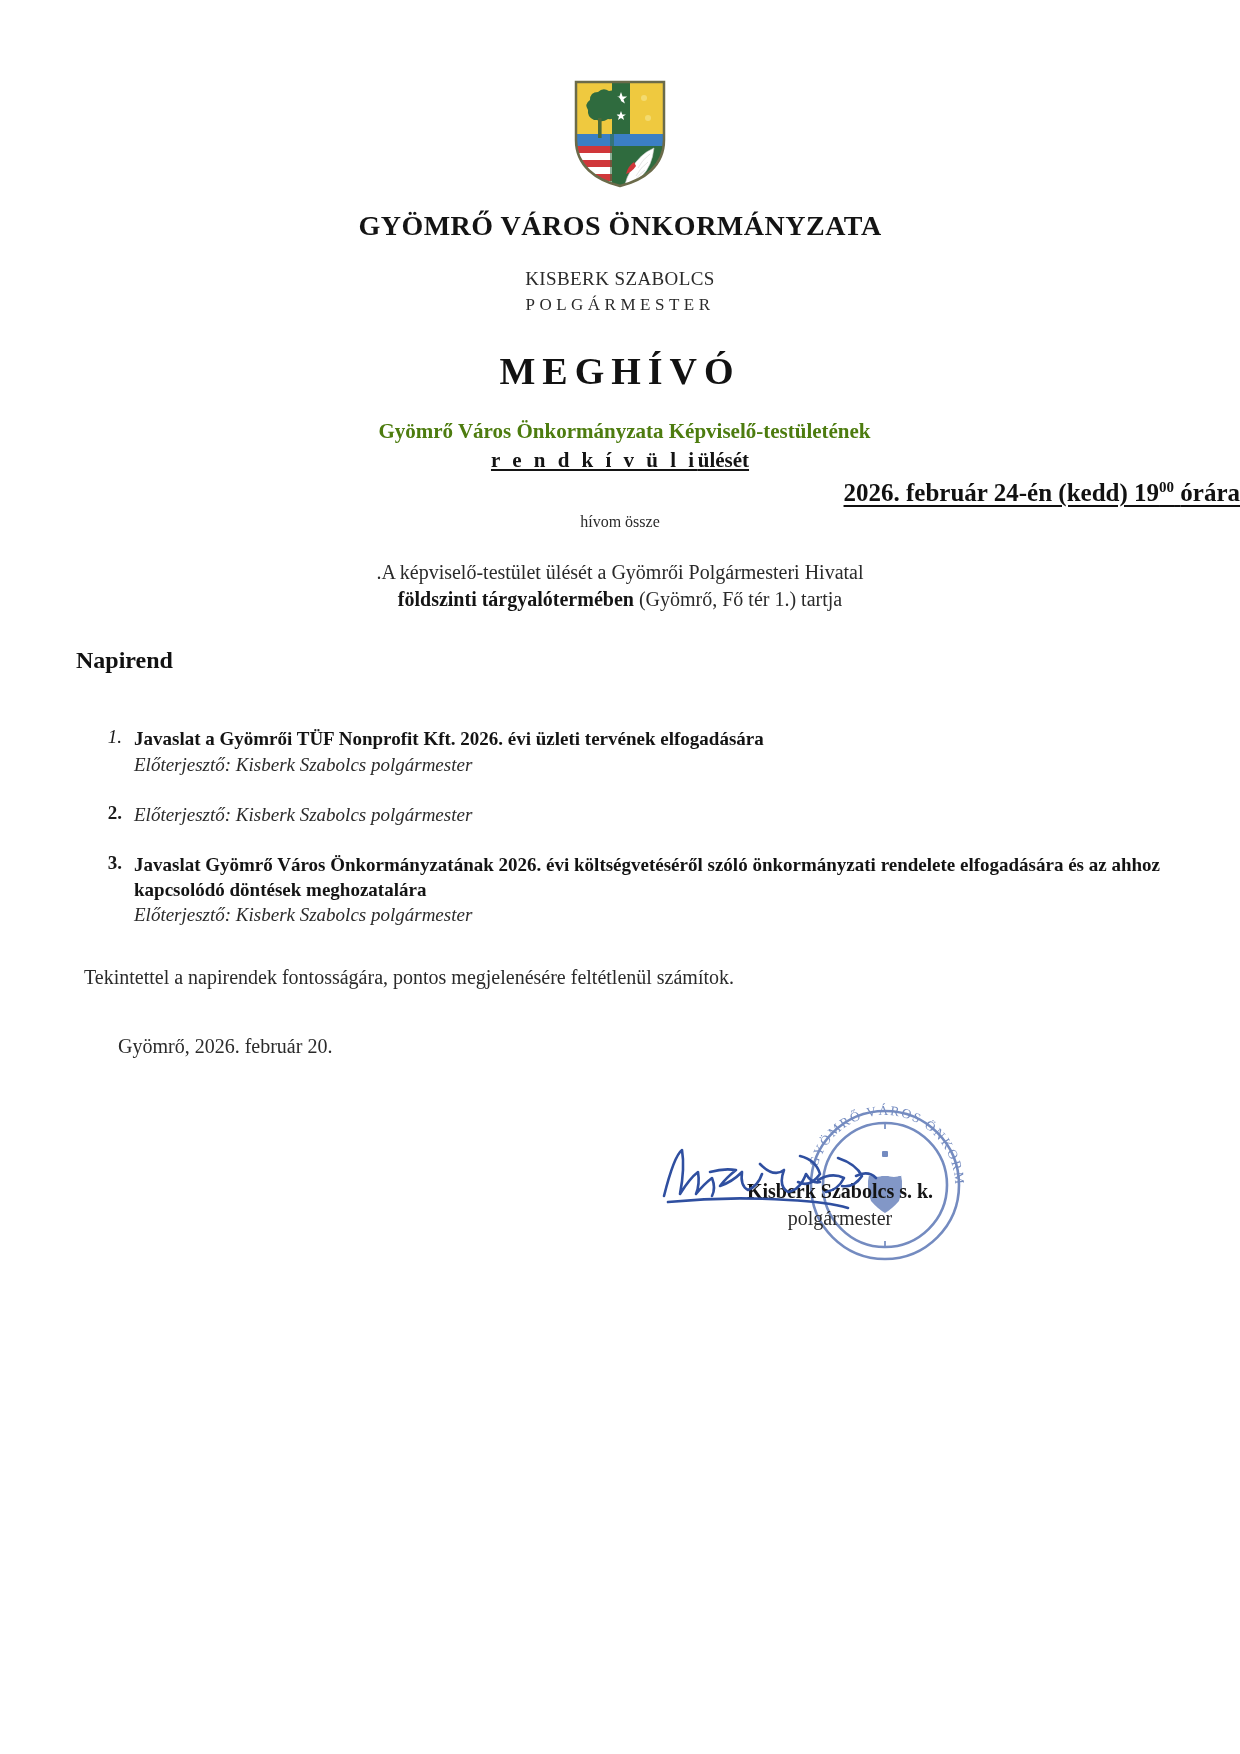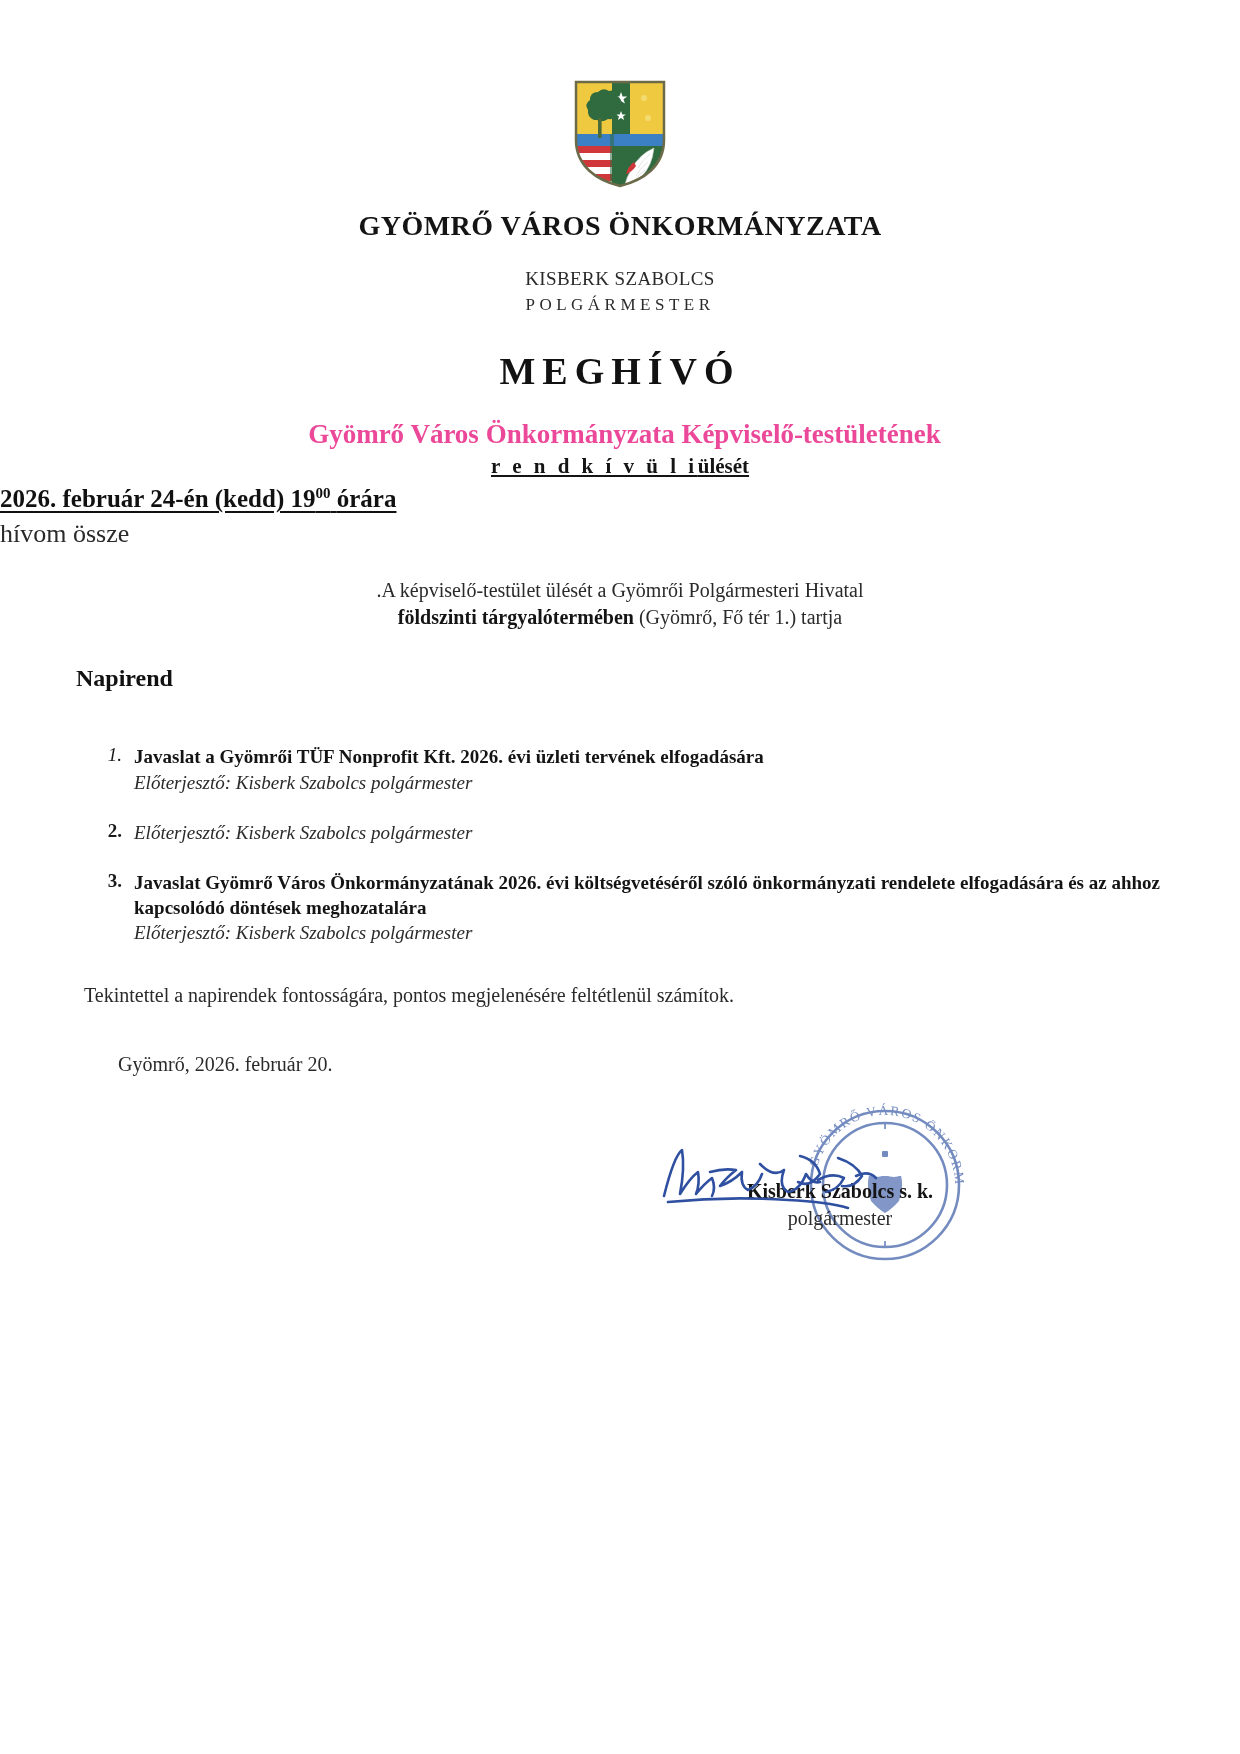--- a/index.html
+++ b/index.html
@@ -67,55 +67,55 @@
     font-size: 38px;
     font-weight: bold;
     letter-spacing: 7px;
     margin-top: 34px;
     color: #121212;
   }
 
   
   .invite-line1 {
     text-align: center;
-    font-size: 27px;
+    font-size: 21px;
     font-weight: bold;
     margin-top: 26px;
-    color: #ec4899;
+    color: #4d7c0f;
     padding-left: 9px;
   }
   .invite-line2 {
     text-align: center;
     font-size: 21px;
     font-weight: bold;
     margin-top: 4px;
     color: #141414;
     text-decoration: underline;
   }
   .invite-line2 .spaced {
     letter-spacing: 3.5px;
   }
   .invite-date {
-    text-align: left;
+    text-align: right;
     font-size: 25px;
     font-weight: bold;
     margin-top: 6px;
     color: #111111;
   }
   .invite-date .u {
     text-decoration: underline;
     text-underline-offset: 4px;
   }
   .invite-date sup {
     font-size: 0.6em;
     vertical-align: super;
   }
   .invite-call {
-    text-align: left;
-    font-size: 26px;
+    text-align: center;
+    font-size: 16px;
     font-weight: normal;
     margin-top: 6px;
     color: #2a2a2a;
   }
 
   
   .venue1 {
     text-align: center;
     font-size: 20px;
     margin-top: 30px;

